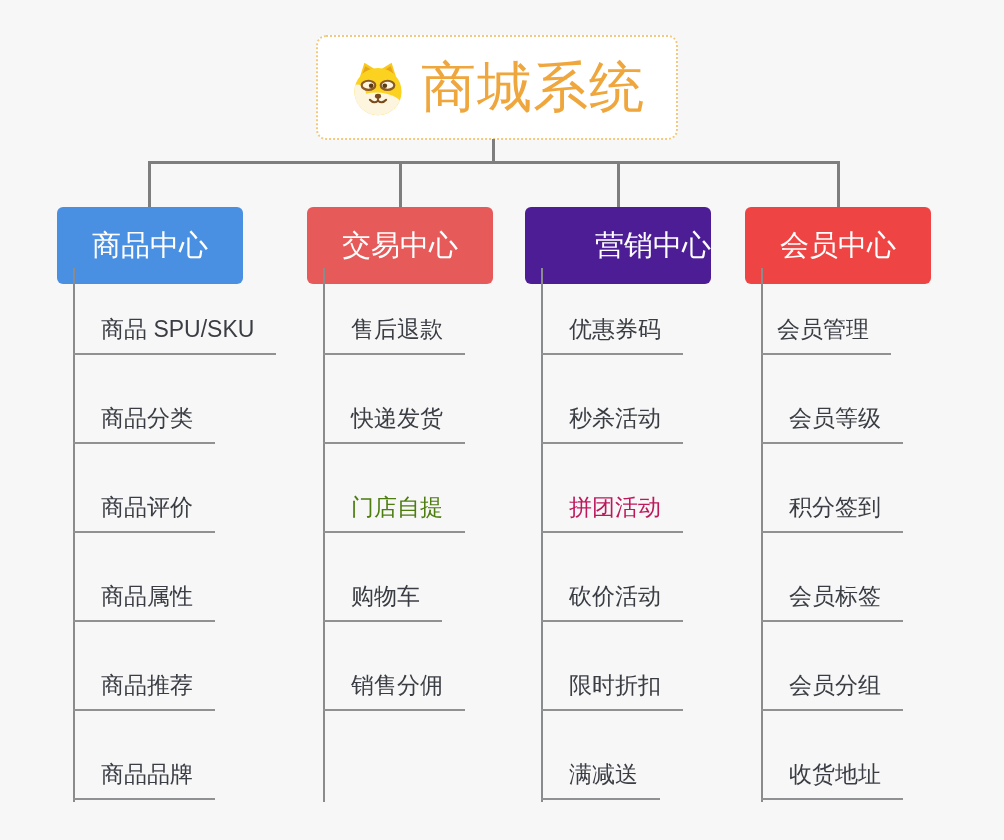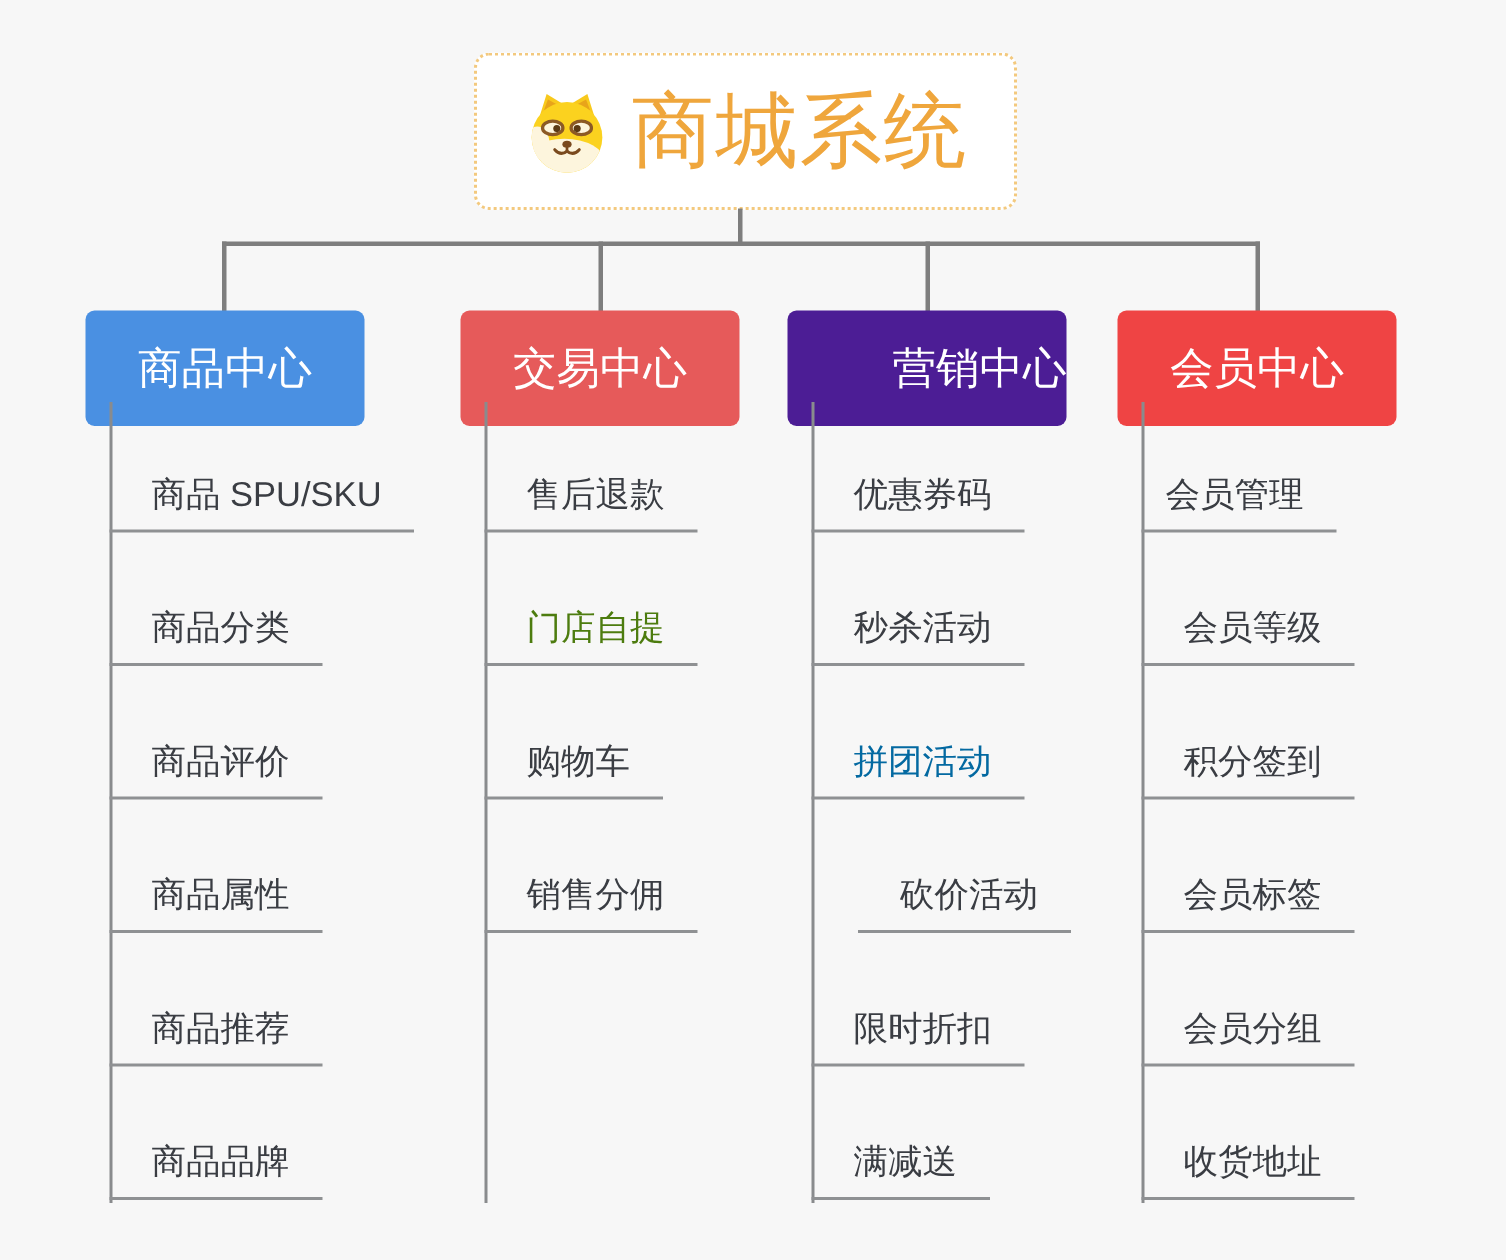--- a/index.html
+++ b/index.html
@@ -151,20 +151,23 @@
   <div class="branch b1">
     <div class="branch-header" style="background: rgb(230, 90, 90);">
       <span class="branch-label">交易中心</span>
     </div>
     <div class="trunk"></div>
     <div class="items">
         <div class="item" style="border-bottom-color: rgb(143, 145, 147);">
           <span style="color: rgb(58, 61, 67);">售后退款</span>
         </div>
         <div class="item" style="border-bottom-color: rgb(143, 145, 147);">
+          <span style="color: rgb(58, 61, 67);">快递发货</span>
+        </div>
+        <div class="item" style="border-bottom-color: rgb(143, 145, 147);">
           <span style="color: #4d7c0f;">门店自提</span>
         </div>
         <div class="item" style="border-bottom-color: rgb(143, 145, 147);">
           <span style="color: rgb(58, 61, 67);">购物车</span>
         </div>
         <div class="item" style="border-bottom-color: rgb(143, 145, 147);">
           <span style="color: rgb(58, 61, 67);">销售分佣</span>
         </div>
       </div>
   </div>
@@ -175,23 +178,23 @@
     </div>
     <div class="trunk"></div>
     <div class="items">
         <div class="item" style="border-bottom-color: rgb(143, 145, 147);">
           <span style="color: rgb(58, 61, 67);">优惠券码</span>
         </div>
         <div class="item" style="border-bottom-color: rgb(143, 145, 147);">
           <span style="color: rgb(58, 61, 67);">秒杀活动</span>
         </div>
         <div class="item" style="border-bottom-color: rgb(143, 145, 147);">
-          <span style="color: #0369a1;">拼团活动</span>
-        </div>
-        <div class="item" style="border-bottom-color: rgb(143, 145, 147); margin-left: 31px;">
+          <span style="color: #be185d;">拼团活动</span>
+        </div>
+        <div class="item" style="border-bottom-color: rgb(143, 145, 147);">
           <span style="color: rgb(58, 61, 67);">砍价活动</span>
         </div>
         <div class="item" style="border-bottom-color: rgb(143, 145, 147);">
           <span style="color: rgb(58, 61, 67);">限时折扣</span>
         </div>
         <div class="item" style="border-bottom-color: rgb(143, 145, 147);">
           <span style="color: rgb(58, 61, 67);">满减送</span>
         </div>
       </div>
   </div>

